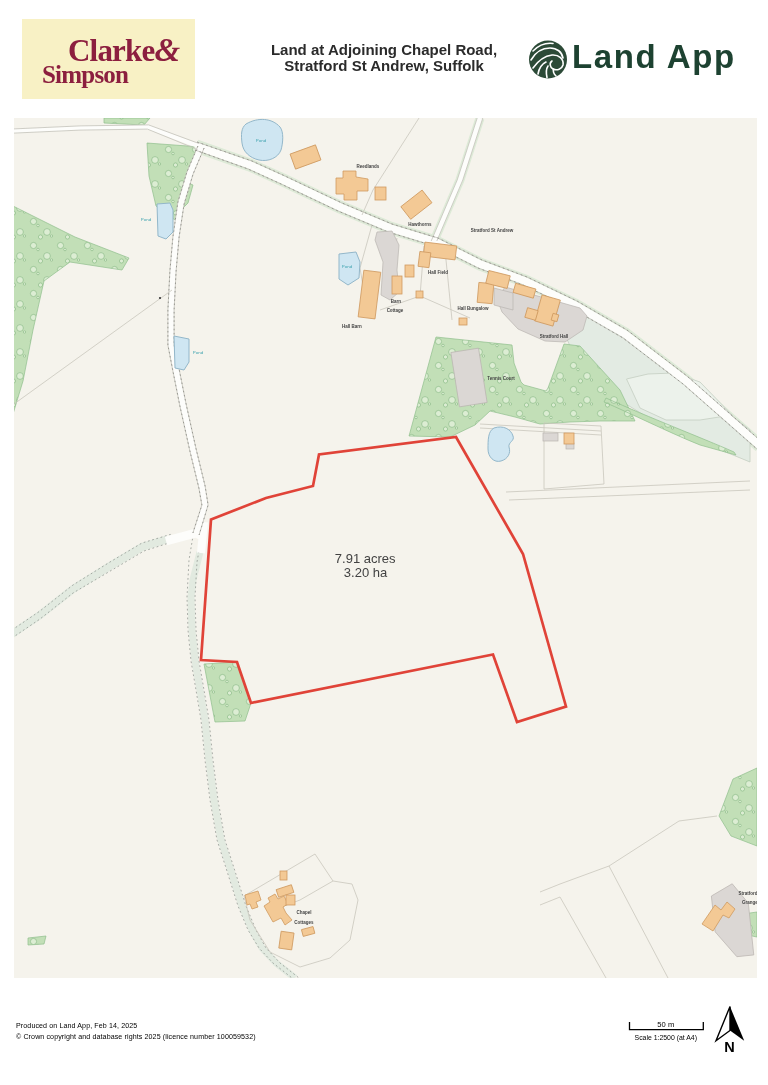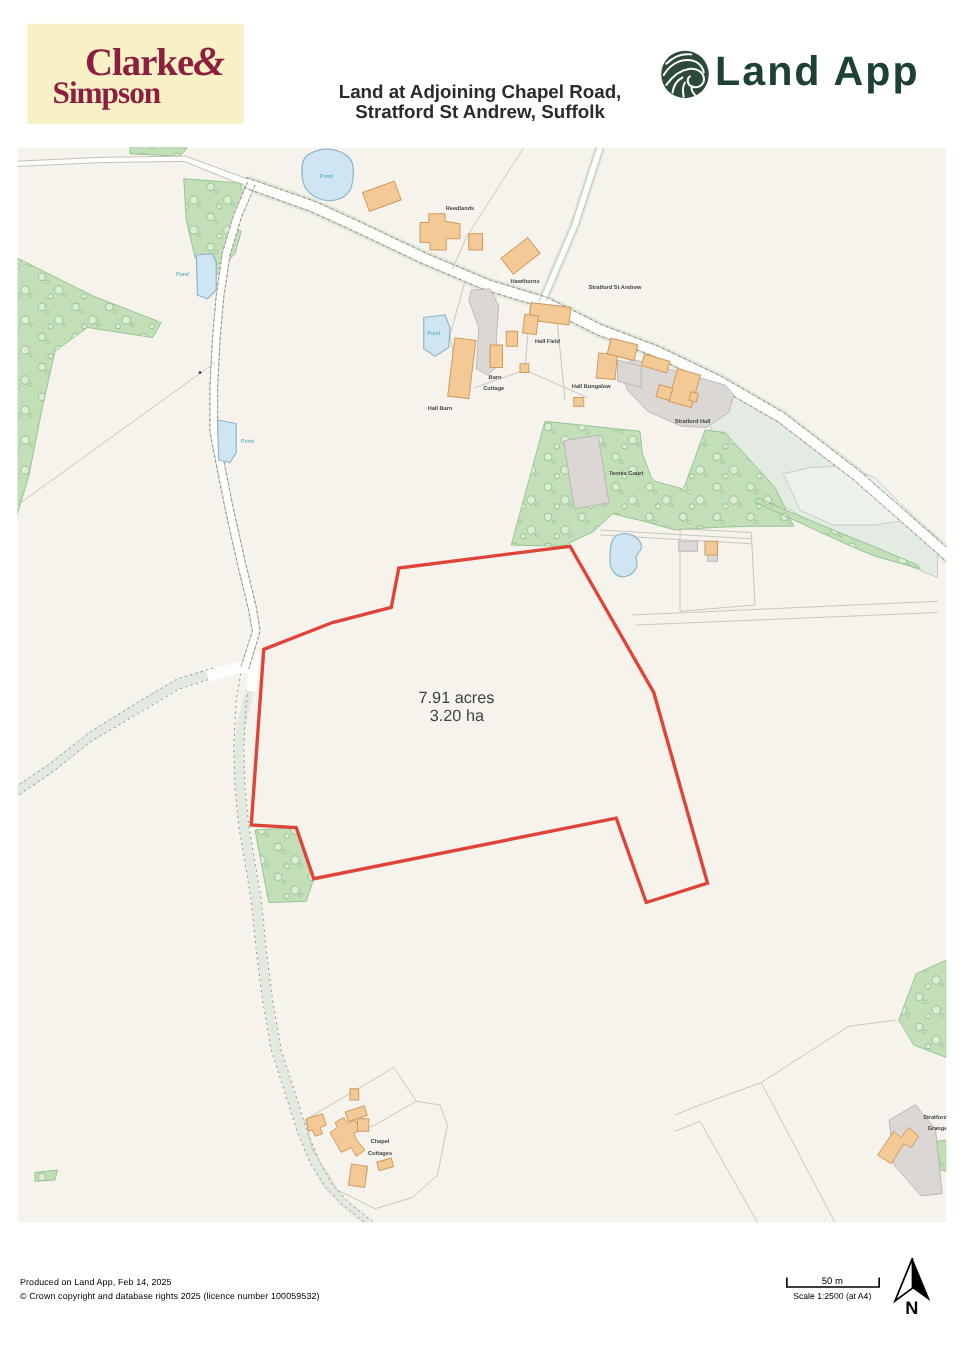--- a/index.html
+++ b/index.html
@@ -2,21 +2,21 @@
 <html><head>
 <meta charset="utf-8">
 <style>
   html,body{margin:0;padding:0;}
   body{width:768px;height:1085px;background:#ffffff;font-family:"Liberation Sans",sans-serif;position:relative;overflow:hidden;}
   .abs{position:absolute;}
   #csbox{left:22px;top:19px;width:173px;height:80px;background:#f8f1c5;}
   .cs{font-family:"Liberation Serif",serif;font-weight:bold;color:#8c1f3f;line-height:1;}
   #cs1{left:68px;top:34px;font-size:31px;letter-spacing:-0.8px;text-align:right;}
   #cs2{left:42px;top:62px;font-size:25px;letter-spacing:-0.8px;}
-  #title{left:194px;top:42px;width:380px;text-align:center;font-size:15px;line-height:16px;color:#2b2b2b;font-weight:bold;letter-spacing:0px;margin-top:24px;}
+  #title{left:194px;top:42px;width:380px;text-align:center;font-size:15px;line-height:16px;color:#2b2b2b;font-weight:bold;letter-spacing:0px;}
   #foot{left:16px;top:1021px;font-size:7.1px;line-height:11px;color:#000;letter-spacing:0.1px;}
 </style>
 </head>
 <body>
 <div class="abs" id="csbox"></div>
 <div class="abs cs" id="cs1">Clarke<i style="font-size:33px">&amp;</i></div>
 <div class="abs cs" id="cs2">Simpson</div>
 <div class="abs" id="title">Land at Adjoining Chapel Road,<br>Stratford St Andrew, Suffolk</div>
 <div class="abs" id="foot">Produced on Land App, Feb 14, 2025<br>© Crown copyright and database rights 2025 (licence number 100059532)</div>
 

